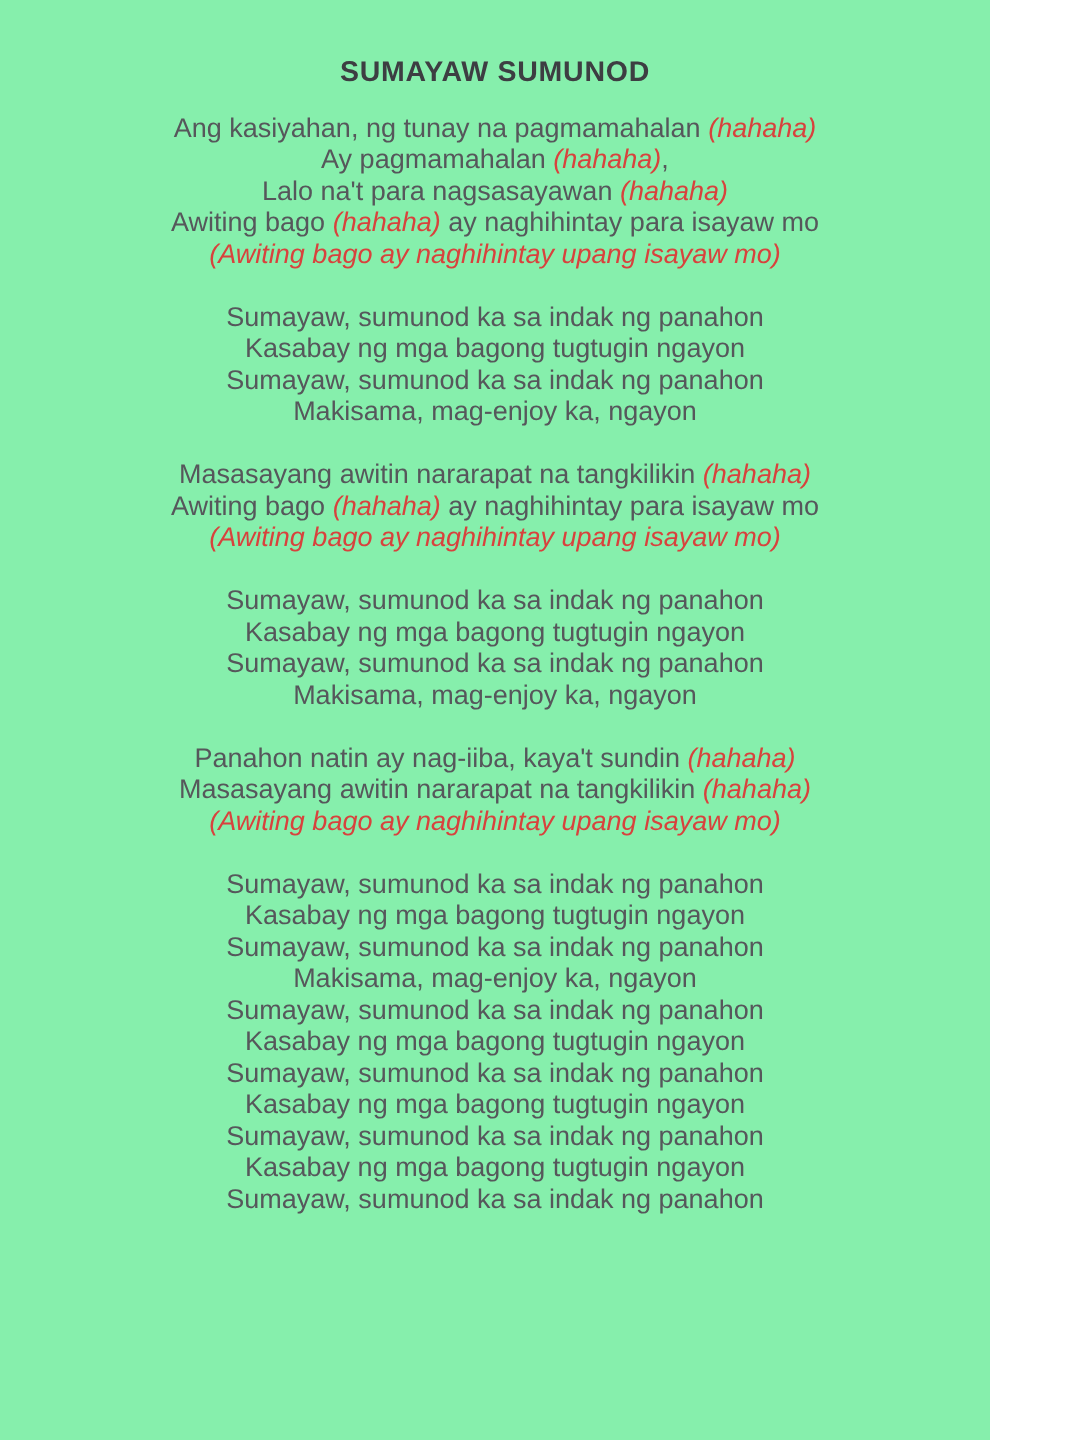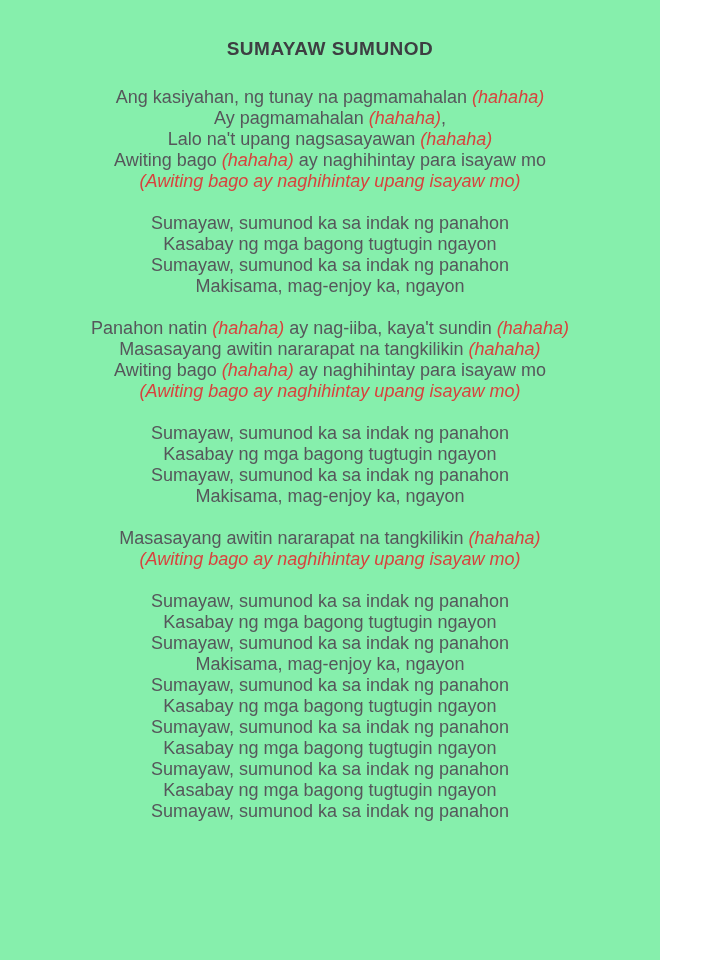--- a/index.html
+++ b/index.html
@@ -17,21 +17,21 @@
   }
   .title {
     padding-top: 38px;
     text-align: center;
     font-size: 19px;
     font-weight: bold;
     letter-spacing: 0.5px;
     color: #3d3e42;
   }
   .lyrics {
-    margin-top: 27px;
+    margin-top: 15px;
   }
   .stanza {
     margin: 0 0 21px 0;
   }
   .stanza:last-child {
     margin-bottom: 0;
   }
   .line {
     text-align: center;
     font-size: 18px;
@@ -49,43 +49,43 @@
 </style>
 </head>
 <body>
 
 <div class="page">
   <div class="title">SUMAYAW SUMUNOD</div>
   <div class="lyrics" id="lyrics">
       <div class="stanza">
         <div class="line"><span class="seg">Ang kasiyahan, ng tunay na pagmamahalan </span><span class="seg red">(hahaha)</span></div>
         <div class="line"><span class="seg">Ay pagmamahalan </span><span class="seg red">(hahaha)</span><span class="seg">,</span></div>
-        <div class="line"><span class="seg">Lalo na't upang nagsasayawan </span><span class="seg red">(hahaha)</span></div>
+        <div class="line"><span class="seg">Lalo na't para nagsasayawan </span><span class="seg red">(hahaha)</span></div>
         <div class="line"><span class="seg">Awiting bago </span><span class="seg red">(hahaha)</span><span class="seg"> ay naghihintay para isayaw mo</span></div>
         <div class="line"><span class="seg red">(Awiting bago ay naghihintay upang isayaw mo)</span></div>
       </div>
       <div class="stanza">
         <div class="line"><span class="seg">Sumayaw, sumunod ka sa indak ng panahon</span></div>
         <div class="line"><span class="seg">Kasabay ng mga bagong tugtugin ngayon</span></div>
         <div class="line"><span class="seg">Sumayaw, sumunod ka sa indak ng panahon</span></div>
         <div class="line"><span class="seg">Makisama, mag-enjoy ka, ngayon</span></div>
       </div>
       <div class="stanza">
-        <div class="line"><span class="seg">Panahon natin </span><span class="seg red">(hahaha)</span><span class="seg"> ay nag-iiba, kaya't sundin </span><span class="seg red">(hahaha)</span></div>
         <div class="line"><span class="seg">Masasayang awitin nararapat na tangkilikin </span><span class="seg red">(hahaha)</span></div>
         <div class="line"><span class="seg">Awiting bago </span><span class="seg red">(hahaha)</span><span class="seg"> ay naghihintay para isayaw mo</span></div>
         <div class="line"><span class="seg red">(Awiting bago ay naghihintay upang isayaw mo)</span></div>
       </div>
       <div class="stanza">
         <div class="line"><span class="seg">Sumayaw, sumunod ka sa indak ng panahon</span></div>
         <div class="line"><span class="seg">Kasabay ng mga bagong tugtugin ngayon</span></div>
         <div class="line"><span class="seg">Sumayaw, sumunod ka sa indak ng panahon</span></div>
         <div class="line"><span class="seg">Makisama, mag-enjoy ka, ngayon</span></div>
       </div>
       <div class="stanza">
+        <div class="line"><span class="seg">Panahon natin ay nag-iiba, kaya't sundin </span><span class="seg red">(hahaha)</span></div>
         <div class="line"><span class="seg">Masasayang awitin nararapat na tangkilikin </span><span class="seg red">(hahaha)</span></div>
         <div class="line"><span class="seg red">(Awiting bago ay naghihintay upang isayaw mo)</span></div>
       </div>
       <div class="stanza">
         <div class="line"><span class="seg">Sumayaw, sumunod ka sa indak ng panahon</span></div>
         <div class="line"><span class="seg">Kasabay ng mga bagong tugtugin ngayon</span></div>
         <div class="line"><span class="seg">Sumayaw, sumunod ka sa indak ng panahon</span></div>
         <div class="line"><span class="seg">Makisama, mag-enjoy ka, ngayon</span></div>
         <div class="line"><span class="seg">Sumayaw, sumunod ka sa indak ng panahon</span></div>
         <div class="line"><span class="seg">Kasabay ng mga bagong tugtugin ngayon</span></div>

